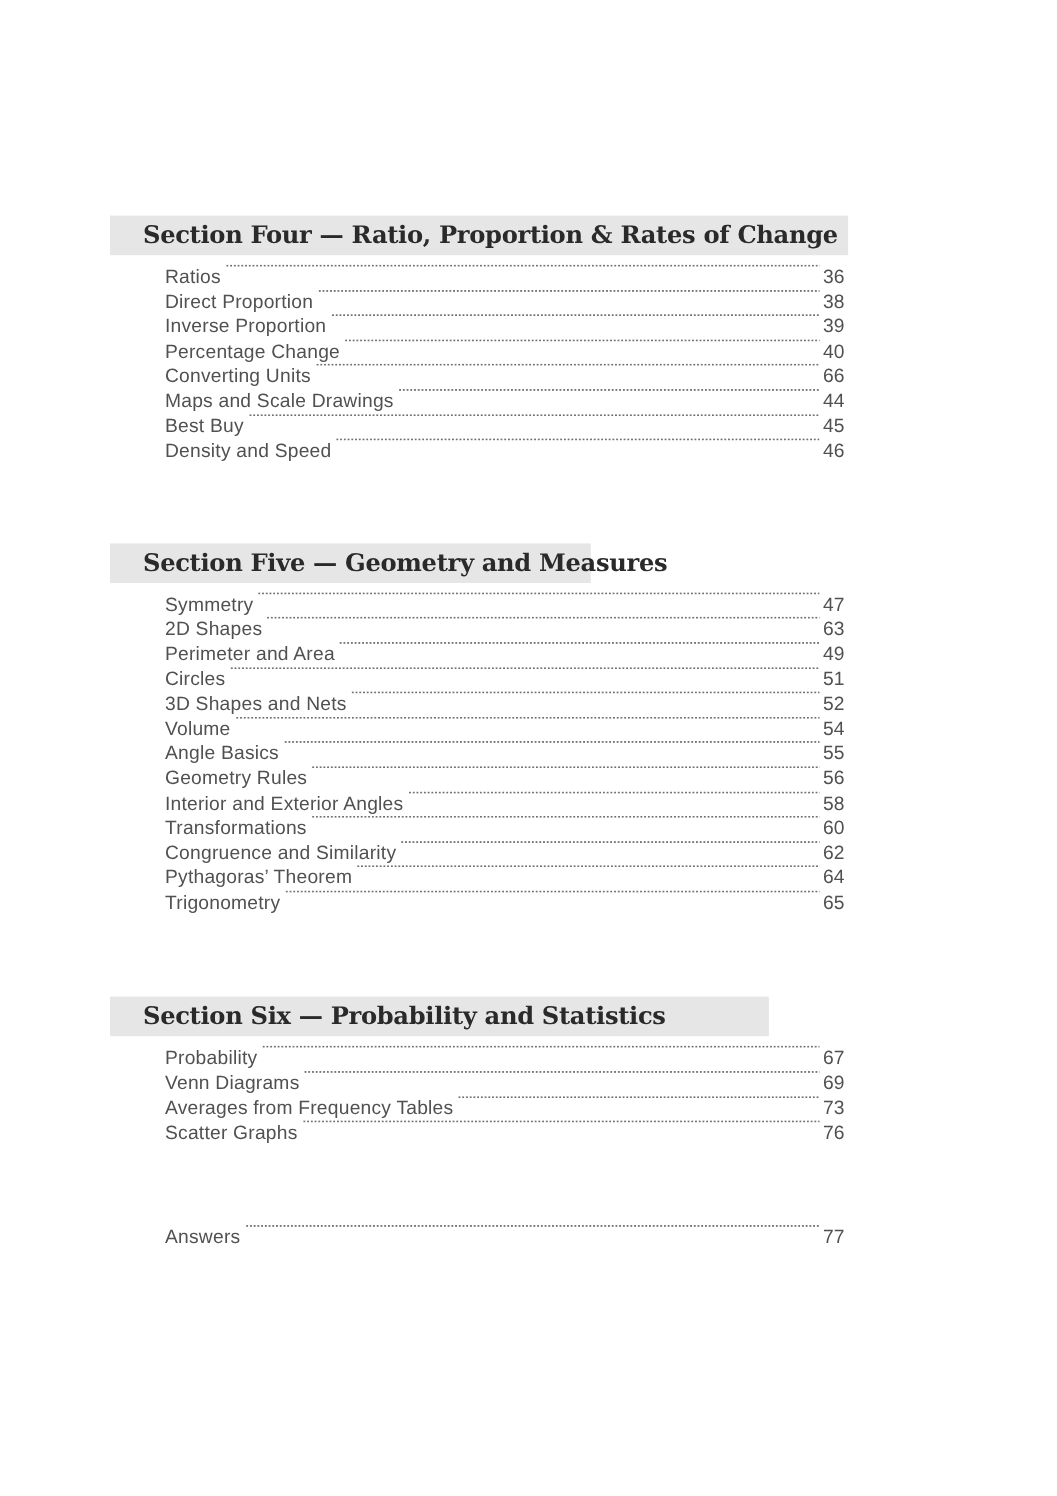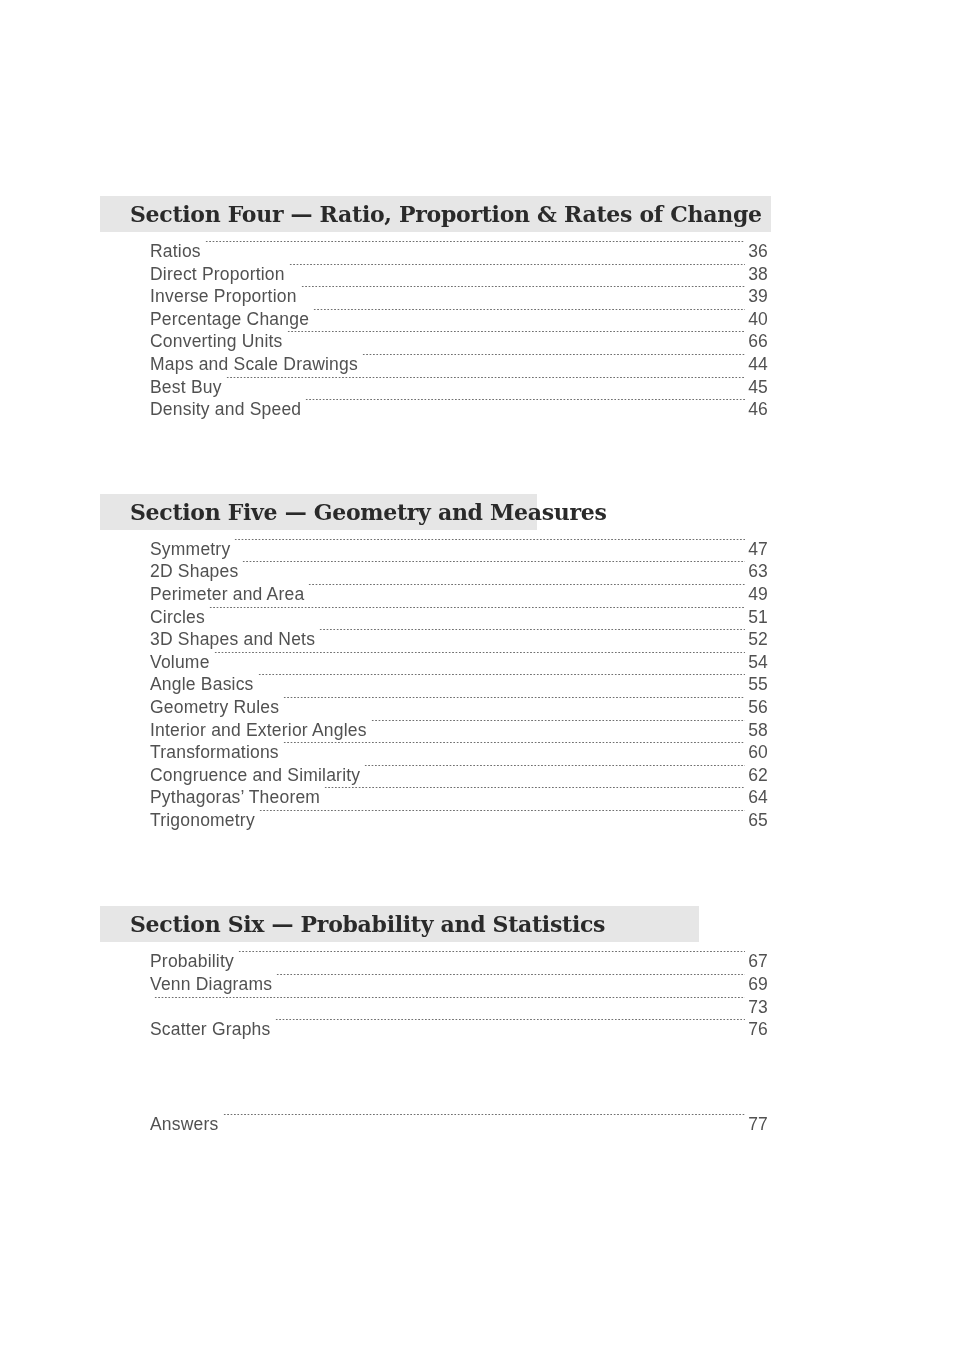--- a/index.html
+++ b/index.html
@@ -191,20 +191,21 @@
     <span class="row-label">Probability</span>
     <span class="leader"></span>
     <span class="row-page">67</span>
   </div>
           <div class="row">
     <span class="row-label">Venn Diagrams</span>
     <span class="leader"></span>
     <span class="row-page">69</span>
   </div>
           <div class="row">
+    <span class="row-label">Averages from Frequency Tables</span>
     <span class="leader"></span>
     <span class="row-page">73</span>
   </div>
           <div class="row">
     <span class="row-label">Scatter Graphs</span>
     <span class="leader"></span>
     <span class="row-page">76</span>
   </div>
         </div>
   </div>

